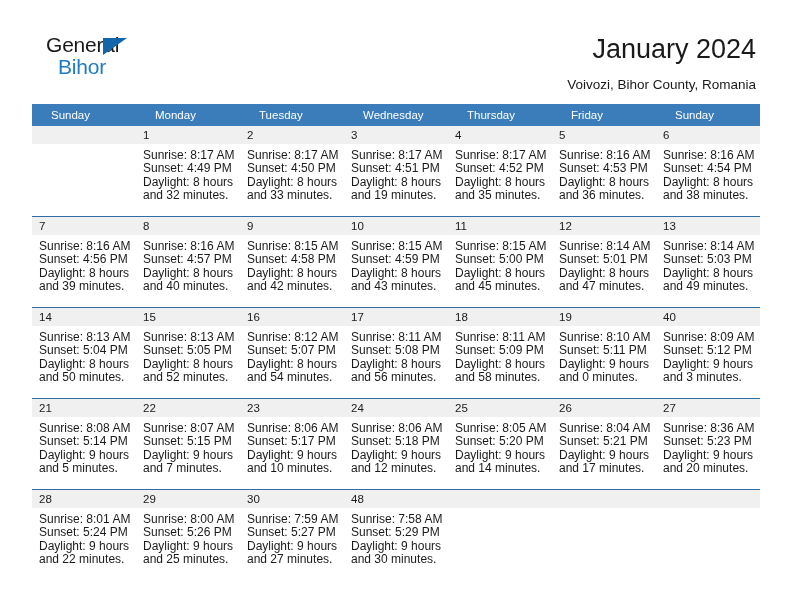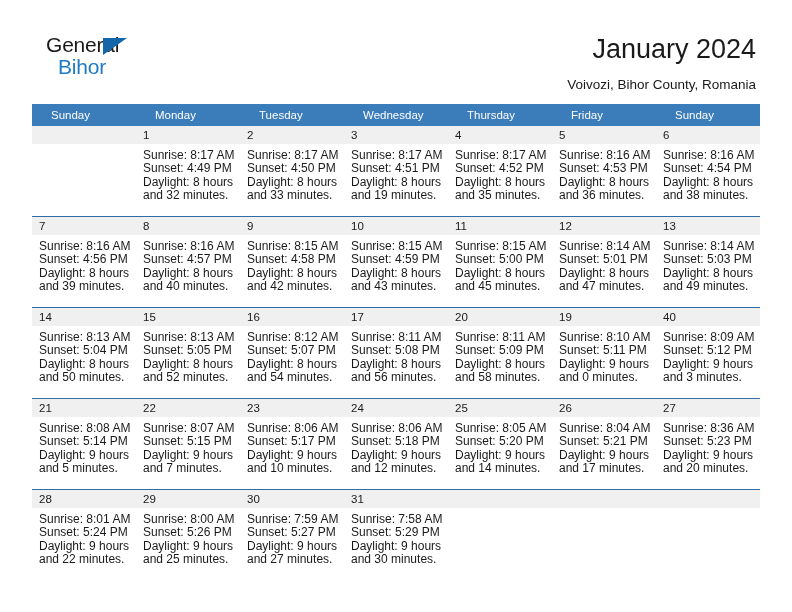--- a/index.html
+++ b/index.html
@@ -364,21 +364,21 @@
               <div class="details">
                 <div class="line">Sunrise: 8:11 AM</div>
                 <div class="line">Sunset: 5:08 PM</div>
                 <div class="line">Daylight: 8 hours</div>
                 <div class="line">and 56 minutes.</div>
               </div>
             </div>
           </td>
           <td>
             <div class="daycell">
-              <div class="daynum">20</div>
+              <div class="daynum">18</div>
               <div class="details">
                 <div class="line">Sunrise: 8:11 AM</div>
                 <div class="line">Sunset: 5:09 PM</div>
                 <div class="line">Daylight: 8 hours</div>
                 <div class="line">and 58 minutes.</div>
               </div>
             </div>
           </td>
           <td>
             <div class="daycell">
@@ -517,21 +517,21 @@
               <div class="details">
                 <div class="line">Sunrise: 7:59 AM</div>
                 <div class="line">Sunset: 5:27 PM</div>
                 <div class="line">Daylight: 9 hours</div>
                 <div class="line">and 27 minutes.</div>
               </div>
             </div>
           </td>
           <td>
             <div class="daycell">
-              <div class="daynum">31</div>
+              <div class="daynum">48</div>
               <div class="details">
                 <div class="line">Sunrise: 7:58 AM</div>
                 <div class="line">Sunset: 5:29 PM</div>
                 <div class="line">Daylight: 9 hours</div>
                 <div class="line">and 30 minutes.</div>
               </div>
             </div>
           </td>
           <td>
             <div class="daycell">

